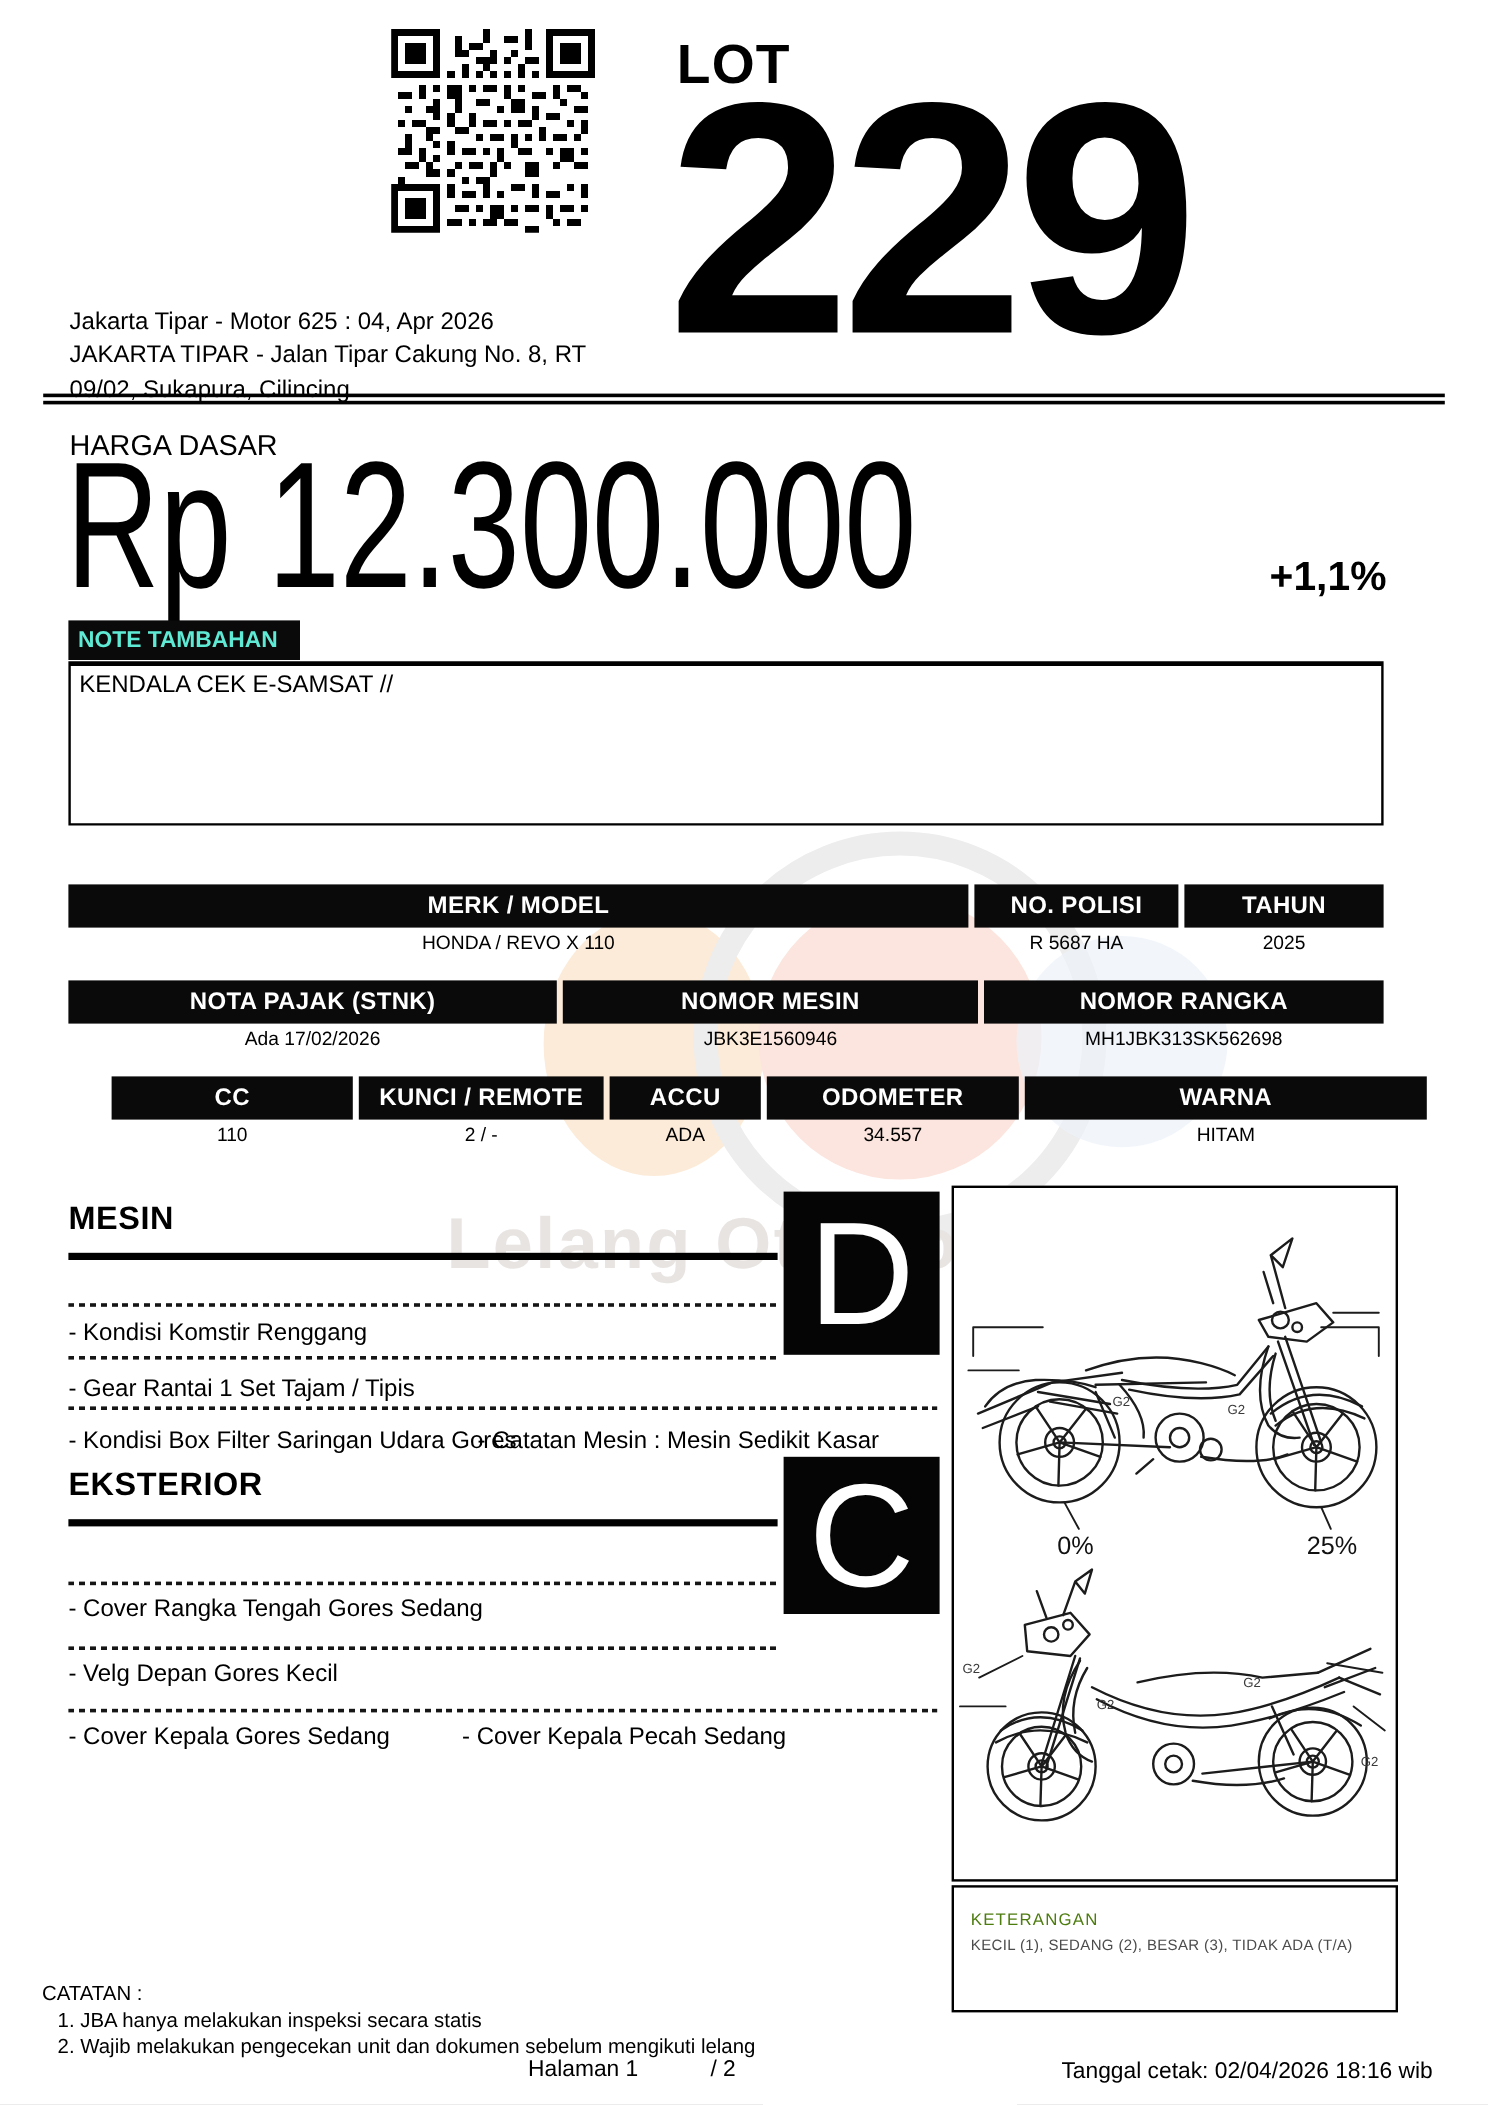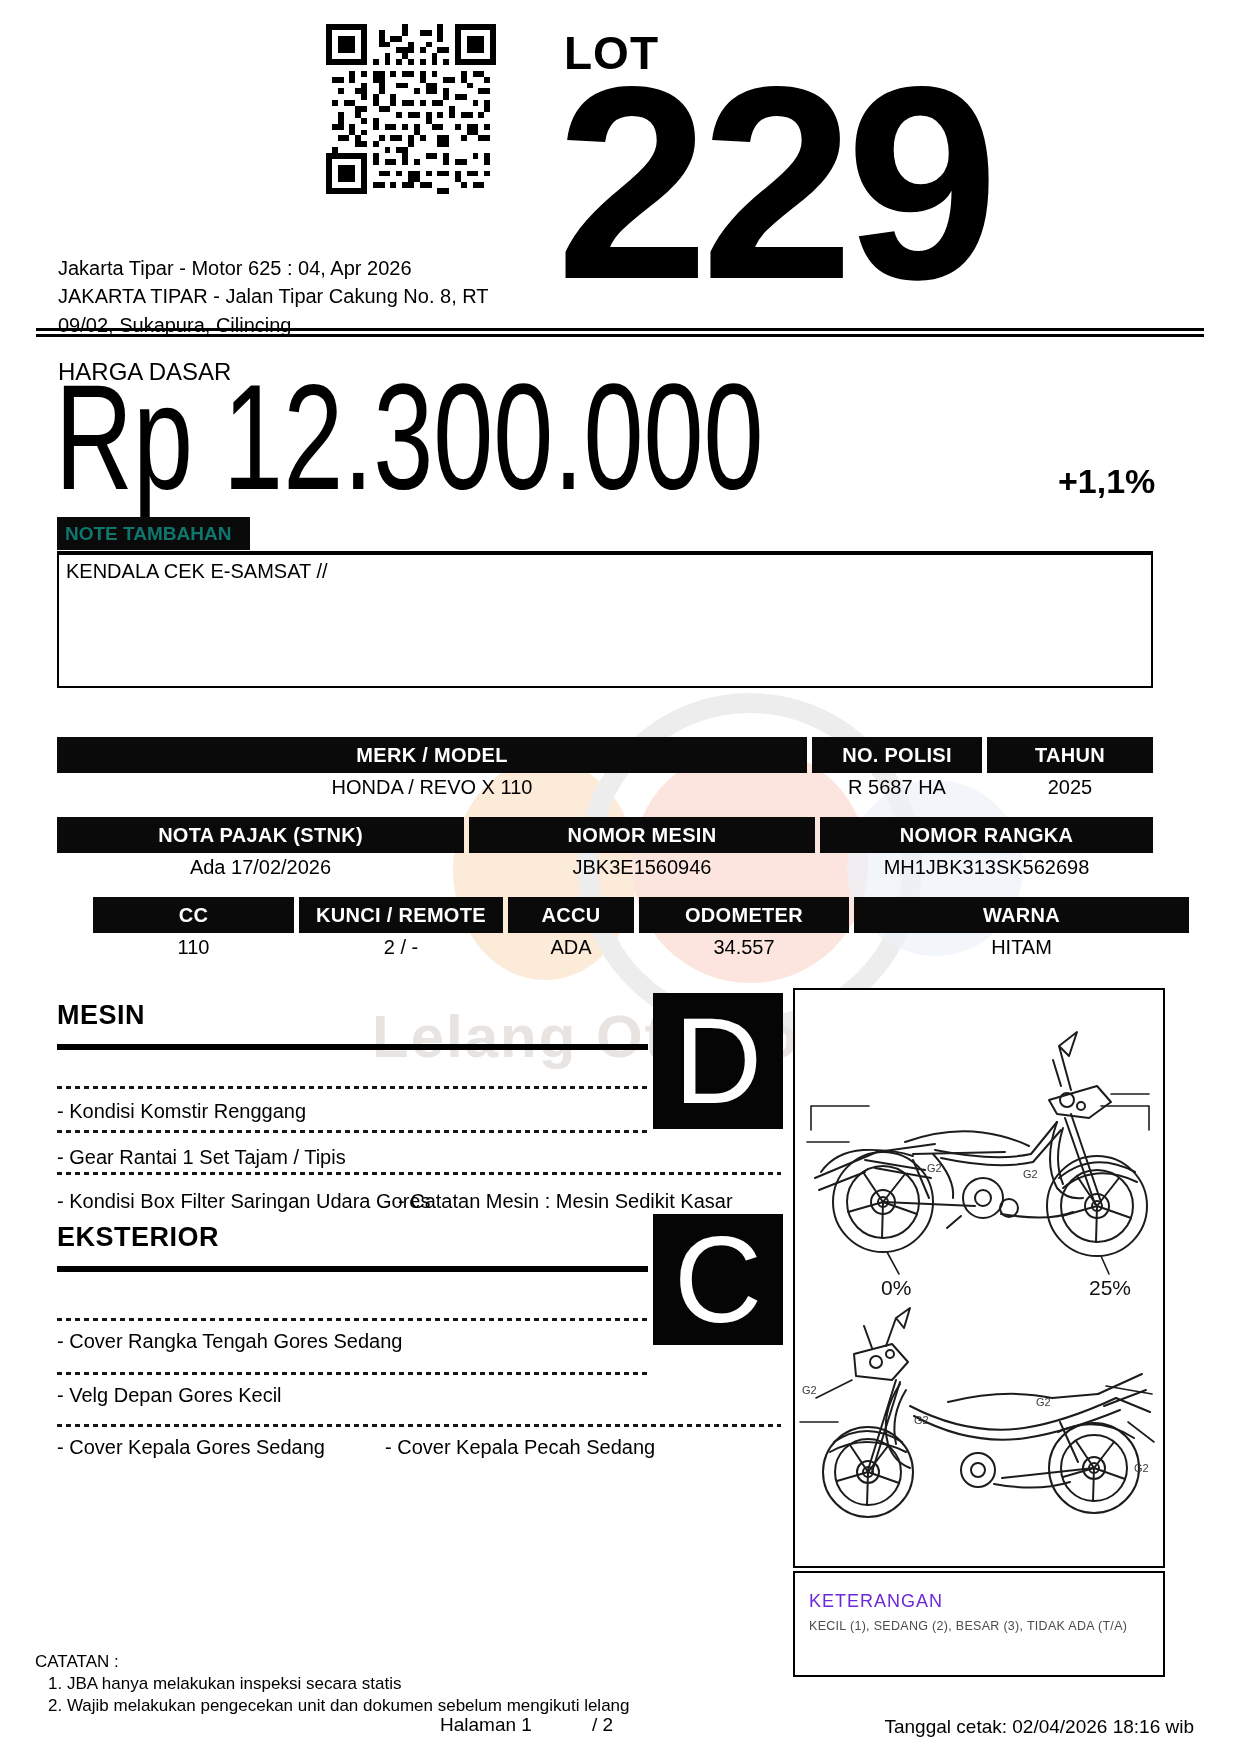--- a/index.html
+++ b/index.html
@@ -16,40 +16,40 @@
   .wm-text { font-size:60px; font-weight:bold; color:#e8e4e2; letter-spacing:2px; white-space:nowrap; }
   
   .lot-label { font-size:46px; font-weight:bold; letter-spacing:1px; }
   .lot-number { font-size:275px; font-weight:bold; line-height:1; letter-spacing:-8px; }
   .addr { font-size:20px; line-height:1.42;margin-top:48px; }
   .dbl-rule { height:9px; border-top:3px solid #000; border-bottom:3px solid #000; }
   .harga-label { font-size:24px;margin-top:10px; }
   .harga-value { font-size:150px; line-height:1; transform:scaleX(0.72); transform-origin:left center; white-space:nowrap; }
   .harga-change { font-size:34px; font-weight:bold; }
   
-  .note-label { background:#0a0a0a; color:#0f766e; font-size:19px; font-weight:bold; padding:6px 12px 5px 8px; display:inline-block; }
+  .note-label { background:#0a0a0a; color:#5eead4; font-size:19px; font-weight:bold; padding:6px 12px 5px 8px; display:inline-block; }
   .note-box { border:2px solid #000; border-top-width:4px; font-size:20px; padding:5px 7px; }
   
   .spec-head { display:grid; column-gap:5px; }
   .spec-head > div { background:#0a0a0a; color:#fff; height:36px; display:flex; align-items:center; justify-content:center; font-weight:bold; font-size:20px; letter-spacing:0.3px; }
   .spec-vals { display:grid; column-gap:5px; }
-  .spec-vals > div { height:28px; display:flex; align-items:center; justify-content:center; font-size:20px; }
+  .spec-vals > div { height:28px; display:flex; align-items:center; justify-content:center; font-size:16px; }
   .cols-r1 { grid-template-columns:750px 170px 166px; }
   .cols-r2 { grid-template-columns:407px 346px 333px; }
   .cols-r3 { grid-template-columns:201px 204px 126px 210px 335px;padding-left:36px; }
   
   .sec-title { font-size:27px; font-weight:bold; letter-spacing:0.5px; }
   .thick-rule { height:6px; background:#000; }
   .cond-item { font-size:20px; white-space:nowrap;margin-top:42px; }
   .dotted { height:3px; background-image:repeating-linear-gradient(90deg,#161616 0 5px,transparent 5px 9px); }
   .grade-badge { background:#050505; color:#fff; display:flex; align-items:center; justify-content:center; font-size:122px; font-weight:400; }
   
   .diag-panel { border:2px solid #000; background:#fff; }
   .ket-box { border:2px solid #000; background:#fff; }
-  .ket-title { font-size:18px; letter-spacing:1px; color:#6d28d9; }
+  .ket-title { font-size:14px; letter-spacing:1px; color:#4d7c0f; }
   .ket-line { font-size:12.5px; color:#4c4c4c; letter-spacing:0.3px; }
   
   .foot-small { font-size:17px; }
   .foot-page { font-size:19px; }
   svg text { font-family:"Liberation Sans", sans-serif; }
 </style>
 </head>
 <body>
 
 <div class="page">

